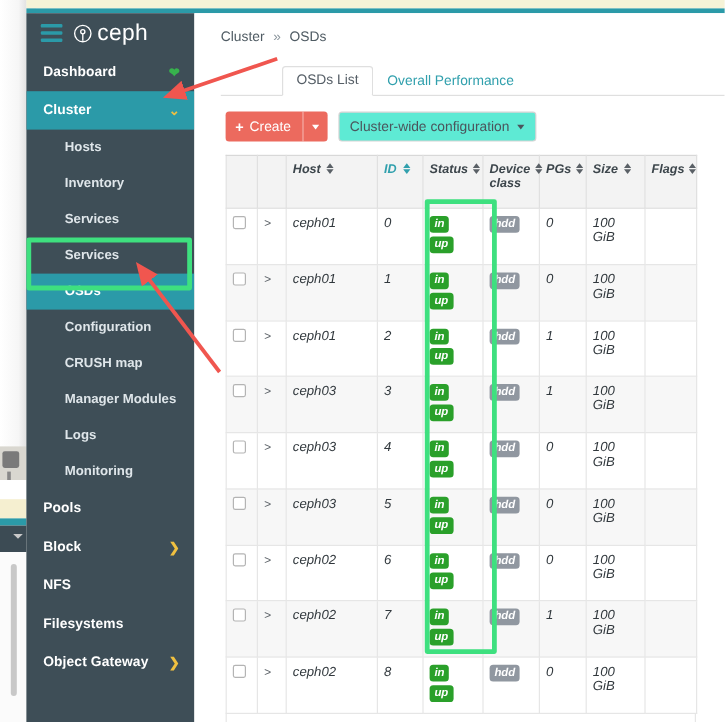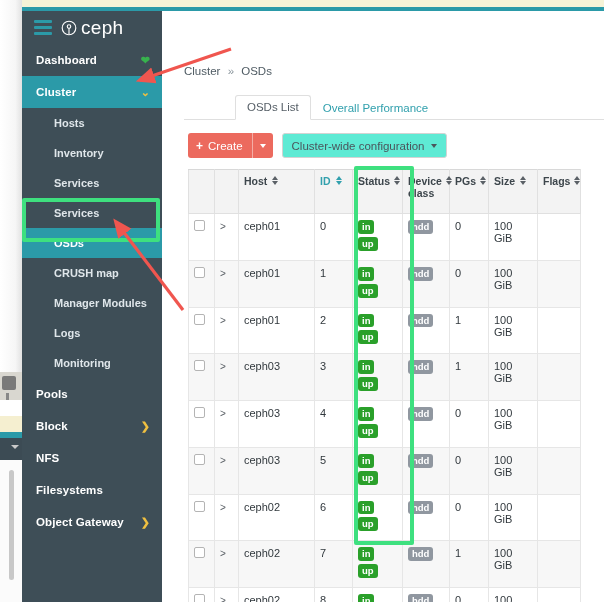--- a/index.html
+++ b/index.html
@@ -107,21 +107,21 @@
   }
   .nav-sub.active { background:#2b9aa8; color:#ffffff; }
 
   
   .content {
     position: absolute; left: 162px; top: 11px;
     width: 442px; height: 591px; background:#ffffff;
     overflow: hidden;
   }
   .breadcrumb {
-    padding: 14px 0 0 22px; font-size: 11.5px; color:#4f5b63;margin-top:40px;
+    padding: 14px 0 0 22px; font-size: 11.5px; color:#4f5b63;
   }
   .breadcrumb .sep { margin: 0 4px; color:#8a959c; }
 
   .tabs {
     margin: 14px 0 0 22px; display:flex; align-items:flex-end;
     border-bottom: 1px solid #dfdfdf; height: 29px; padding-left:4px;
   }
   .tab {
     font-size: 11.5px; padding: 6px 11px 6px; cursor:pointer; line-height:1;
     border: 1px solid transparent; border-bottom: none; color:#31a0ad;
@@ -150,21 +150,21 @@
   }
   .caret-d { width:0;height:0;border-left:3px solid transparent;border-right:3px solid transparent;border-top:4px solid currentColor; }
   .btn-cfg {
     display:flex; align-items:center; gap:6px; height:25px;
     border:1px solid #d3d3d3; border-radius:3px; background:#5eead4;
     color:#4b555c; font-size:11.5px; padding:0 9px; cursor:pointer;
   }
 
   
   .table-wrap { margin: 11px 0 0 26px; width: 392px; }
-  table { border-collapse: collapse; width: 100%; table-layout: fixed; }
+  table { border-collapse: collapse; width: 100%; table-layout: fixed; font-style: italic; }
   thead th {
     background:#f3f3f3; border:1px solid #e0e0e0; border-top:1px solid #d8d8d8;
     font-size:10.5px; font-weight:bold; color:#3d464c; text-align:left;
     padding: 5px 5px; vertical-align: top; height: 44px;
   }
   thead th .hd { display:flex; align-items:flex-start; gap:4px; }
   thead th.sorted .hd { color:#31a0ad; }
   .sorticon { display:inline-block; width:8px; position:relative; top:1px; }
   .sorticon .up, .sorticon .dn {
     display:block; width:0;height:0;margin:0 auto;
@@ -276,20 +276,23 @@
       <span>Inventory</span>
     </div>
     <div class="nav-sub">
       <span>Services</span>
     </div>
     <div class="nav-sub">
       <span>Services</span>
     </div>
     <div class="nav-sub active">
       <span>OSDs</span>
+    </div>
+    <div class="nav-sub">
+      <span>Configuration</span>
     </div>
     <div class="nav-sub">
       <span>CRUSH map</span>
     </div>
     <div class="nav-sub">
       <span>Manager Modules</span>
     </div>
     <div class="nav-sub">
       <span>Logs</span>
     </div>

